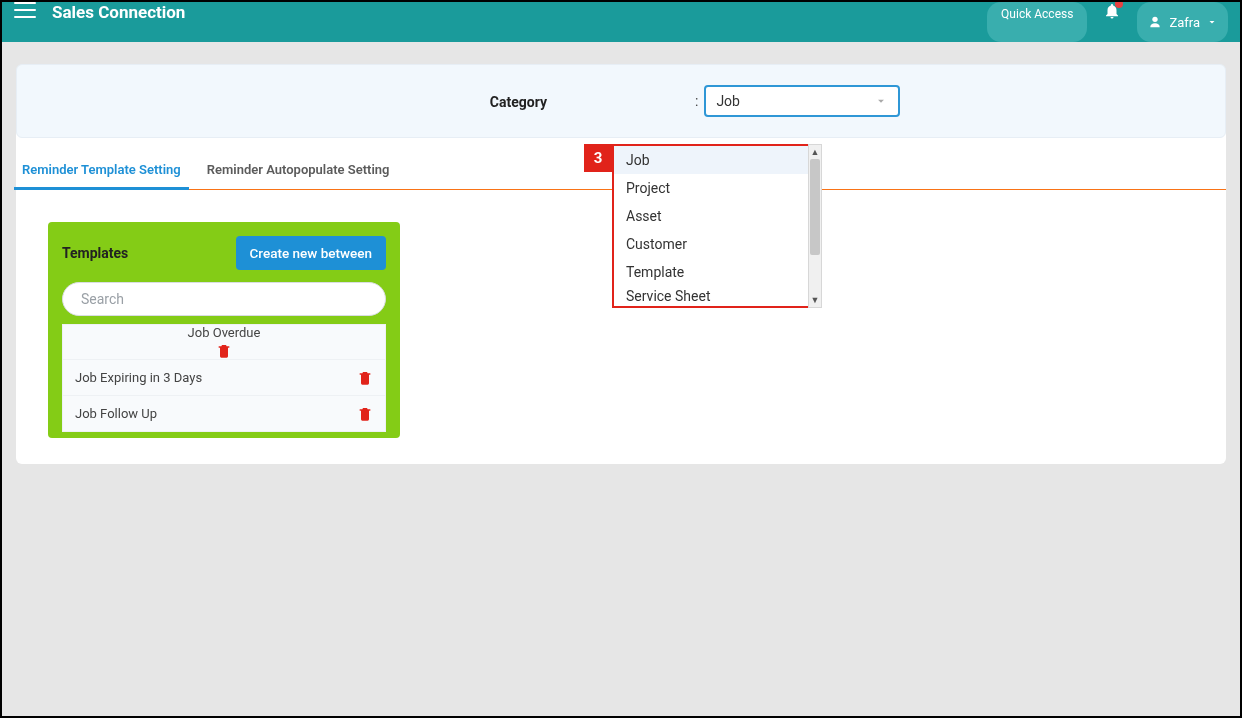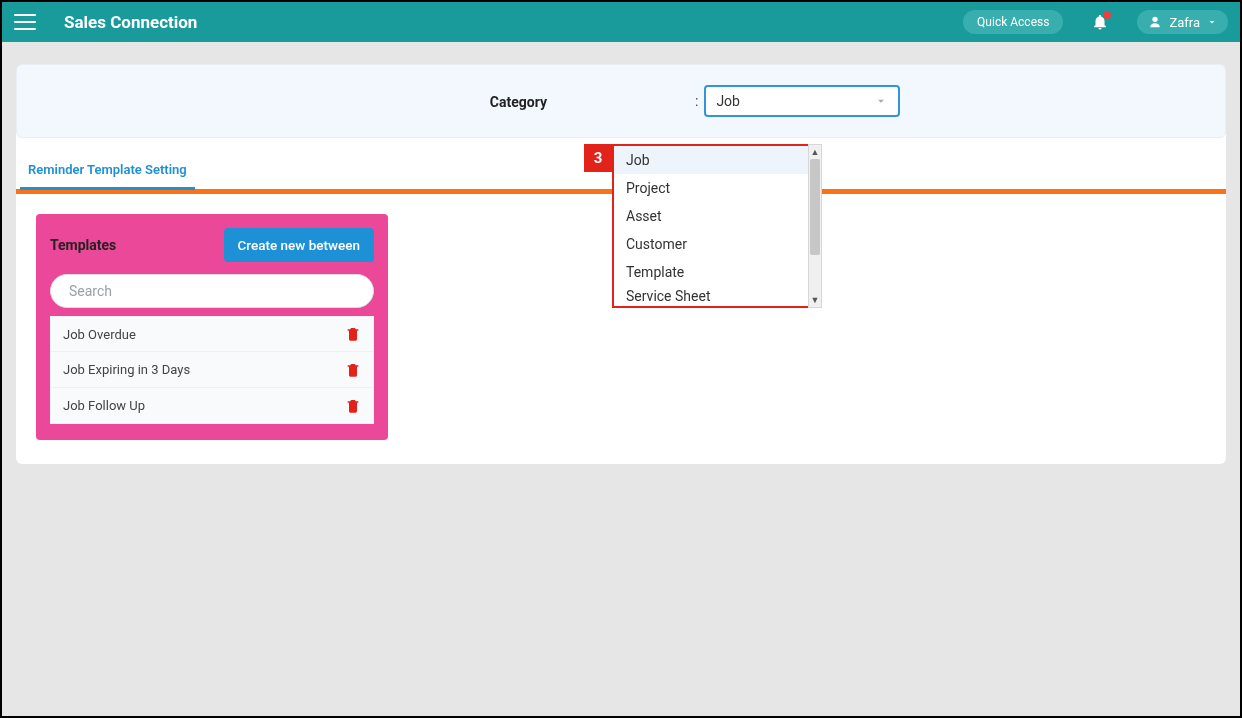--- a/index.html
+++ b/index.html
@@ -1,20 +1,20 @@
 <!DOCTYPE html>
 <html><head>
 <meta charset="utf-8">
 <style>
   * { box-sizing: border-box; margin: 0; padding: 0; font-family: -apple-system, BlinkMacSystemFont, "Segoe UI", Roboto, Arial, sans-serif; }
   body { background: #fff; }
   .frame { width: 1242px; height: 718px; border: 2px solid #000; position: relative; overflow: hidden; }
   .topbar {
-    height: 40px; background: #1a9b9b; color: #fff; display: flex; align-items: center;
-    padding: 0 12px; gap: 28px; font-size: 14px;
+    height: 40px; background: #1a9b9b; color: #fff; display: flex; 
+    padding: 0 12px; gap: 16px; font-size: 14px;
   }
   .hamburger { width: 22px; height: 16px; display: flex; flex-direction: column; justify-content: space-between; cursor: pointer; }
   .hamburger span { height: 2px; background: #fff; border-radius: 1px; }
   .brand { font-weight: 700; font-size: 17px; }
   .tagline { font-size: 13px; opacity: .95; margin-left: 60px; }
   .topbar-spacer { flex: 1; }
   .quick-access { background: #39aeae; border-radius: 14px; padding: 5px 14px; font-size: 12px; cursor: pointer; }
   .bell { position: relative; cursor: pointer; }
   .bell svg { display: block; }
   .bell-dot { position: absolute; top: -2px; right: -2px; width: 8px; height: 8px; background: #e84141; border-radius: 50%; }
@@ -35,50 +35,50 @@
     background: #fff; display: flex; align-items: center; justify-content: space-between;
     padding: 0 10px; font-size: 14px; color: #333; cursor: pointer;
   }
   .cat-select svg { opacity: .5; }
   
   .tabs-row {
     background: #fff; border-bottom-left-radius: 6px; border-bottom-right-radius: 6px;
     padding: 0; min-height: 326px; position: relative; 
   }
   .tabs-header {
-    display: flex; gap: 14px; padding: 18px 6px 0 6px; border-bottom: 5px solid #f97316;
+    display: flex; gap: 14px; padding: 18px 6px 0 0; border-bottom: 1px solid #f97316;
   }
   .tab {
     font-size: 13px; font-weight: 600; padding: 6px 6px 12px 6px; cursor: pointer;
     color: #5b5b5b; position: relative;
   }
   .tab.active { color: #1e90d6; }
   .tab.active::after { content:""; position: absolute; height: 3px; background: #1e90d6; left: -2px; right: -2px; bottom: -1px; }
   
   .templates-panel {
-    width: 352px; background: #ec4899; margin: 20px; border-radius: 4px; padding: 14px 14px 16px;
+    width: 352px; background: #84cc16; margin: 32px; border-radius: 4px; padding: 14px 14px 6px;
   }
   .templates-head { display: flex; align-items: center; justify-content: space-between; margin-bottom: 12px; }
   .templates-title { font-weight: 700; font-size: 14px; color: #222; }
   .create-btn {
     background: #1e90d6; color: #fff; border-radius: 4px; font-size: 13.5px; font-weight: 500;
     padding: 9px 14px; cursor: pointer;
   }
   .search-box {
     width: 100%; height: 34px; border: 1px solid #d9dde2; border-radius: 17px; background: #fff;
     padding: 0 18px; font-size: 14px; color: #333; outline: none;
   }
   .search-box::placeholder { color: #9aa0a6; }
   .template-list { margin-top: 8px; }
   .template-item {
     height: 36px; background: #f8fafc; border: 1px solid #eef1f4; border-top: none;
     display: flex; align-items: center; justify-content: space-between; padding: 0 12px;
     font-size: 13px; color: #444; cursor: pointer;
   }
-  .template-item:first-child { border-top: 1px solid #eef1f4; }
+  .template-item:first-child { border-top: 1px solid #eef1f4; flex-direction: column; }
   .trash { cursor: pointer; }
   .trash svg { display: block; }
   
   
   .dropdown-wrap { position: absolute; left: 610px; top: 102px; z-index: 5; }
   .step-badge {
     position: absolute; left: -28px; top: 0; width: 28px; height: 28px;
     background: #e1231a; color: #fff; font-weight: 700; font-size: 15px;
     display: flex; align-items: center; justify-content: center;
   }
@@ -145,20 +145,21 @@
             <svg width="14" height="14" viewBox="0 0 24 24" fill="#555">
                 <path d="M7 10l5 5 5-5z"></path>
               </svg>
           </div>
         </div>
       </div>
 
       <div class="tabs-row">
         <div class="tabs-header">
           <div class="tab active">Reminder Template Setting</div>
+          <div class="tab">Reminder Autopopulate Setting</div>
         </div>
 
         <div class="templates-panel">
           <div class="templates-head">
             <div class="templates-title">Templates</div>
             <div class="create-btn">Create new between</div>
           </div>
           <input class="search-box" type="text" placeholder="Search" style="">
           <div class="template-list">
             <div class="template-item">

